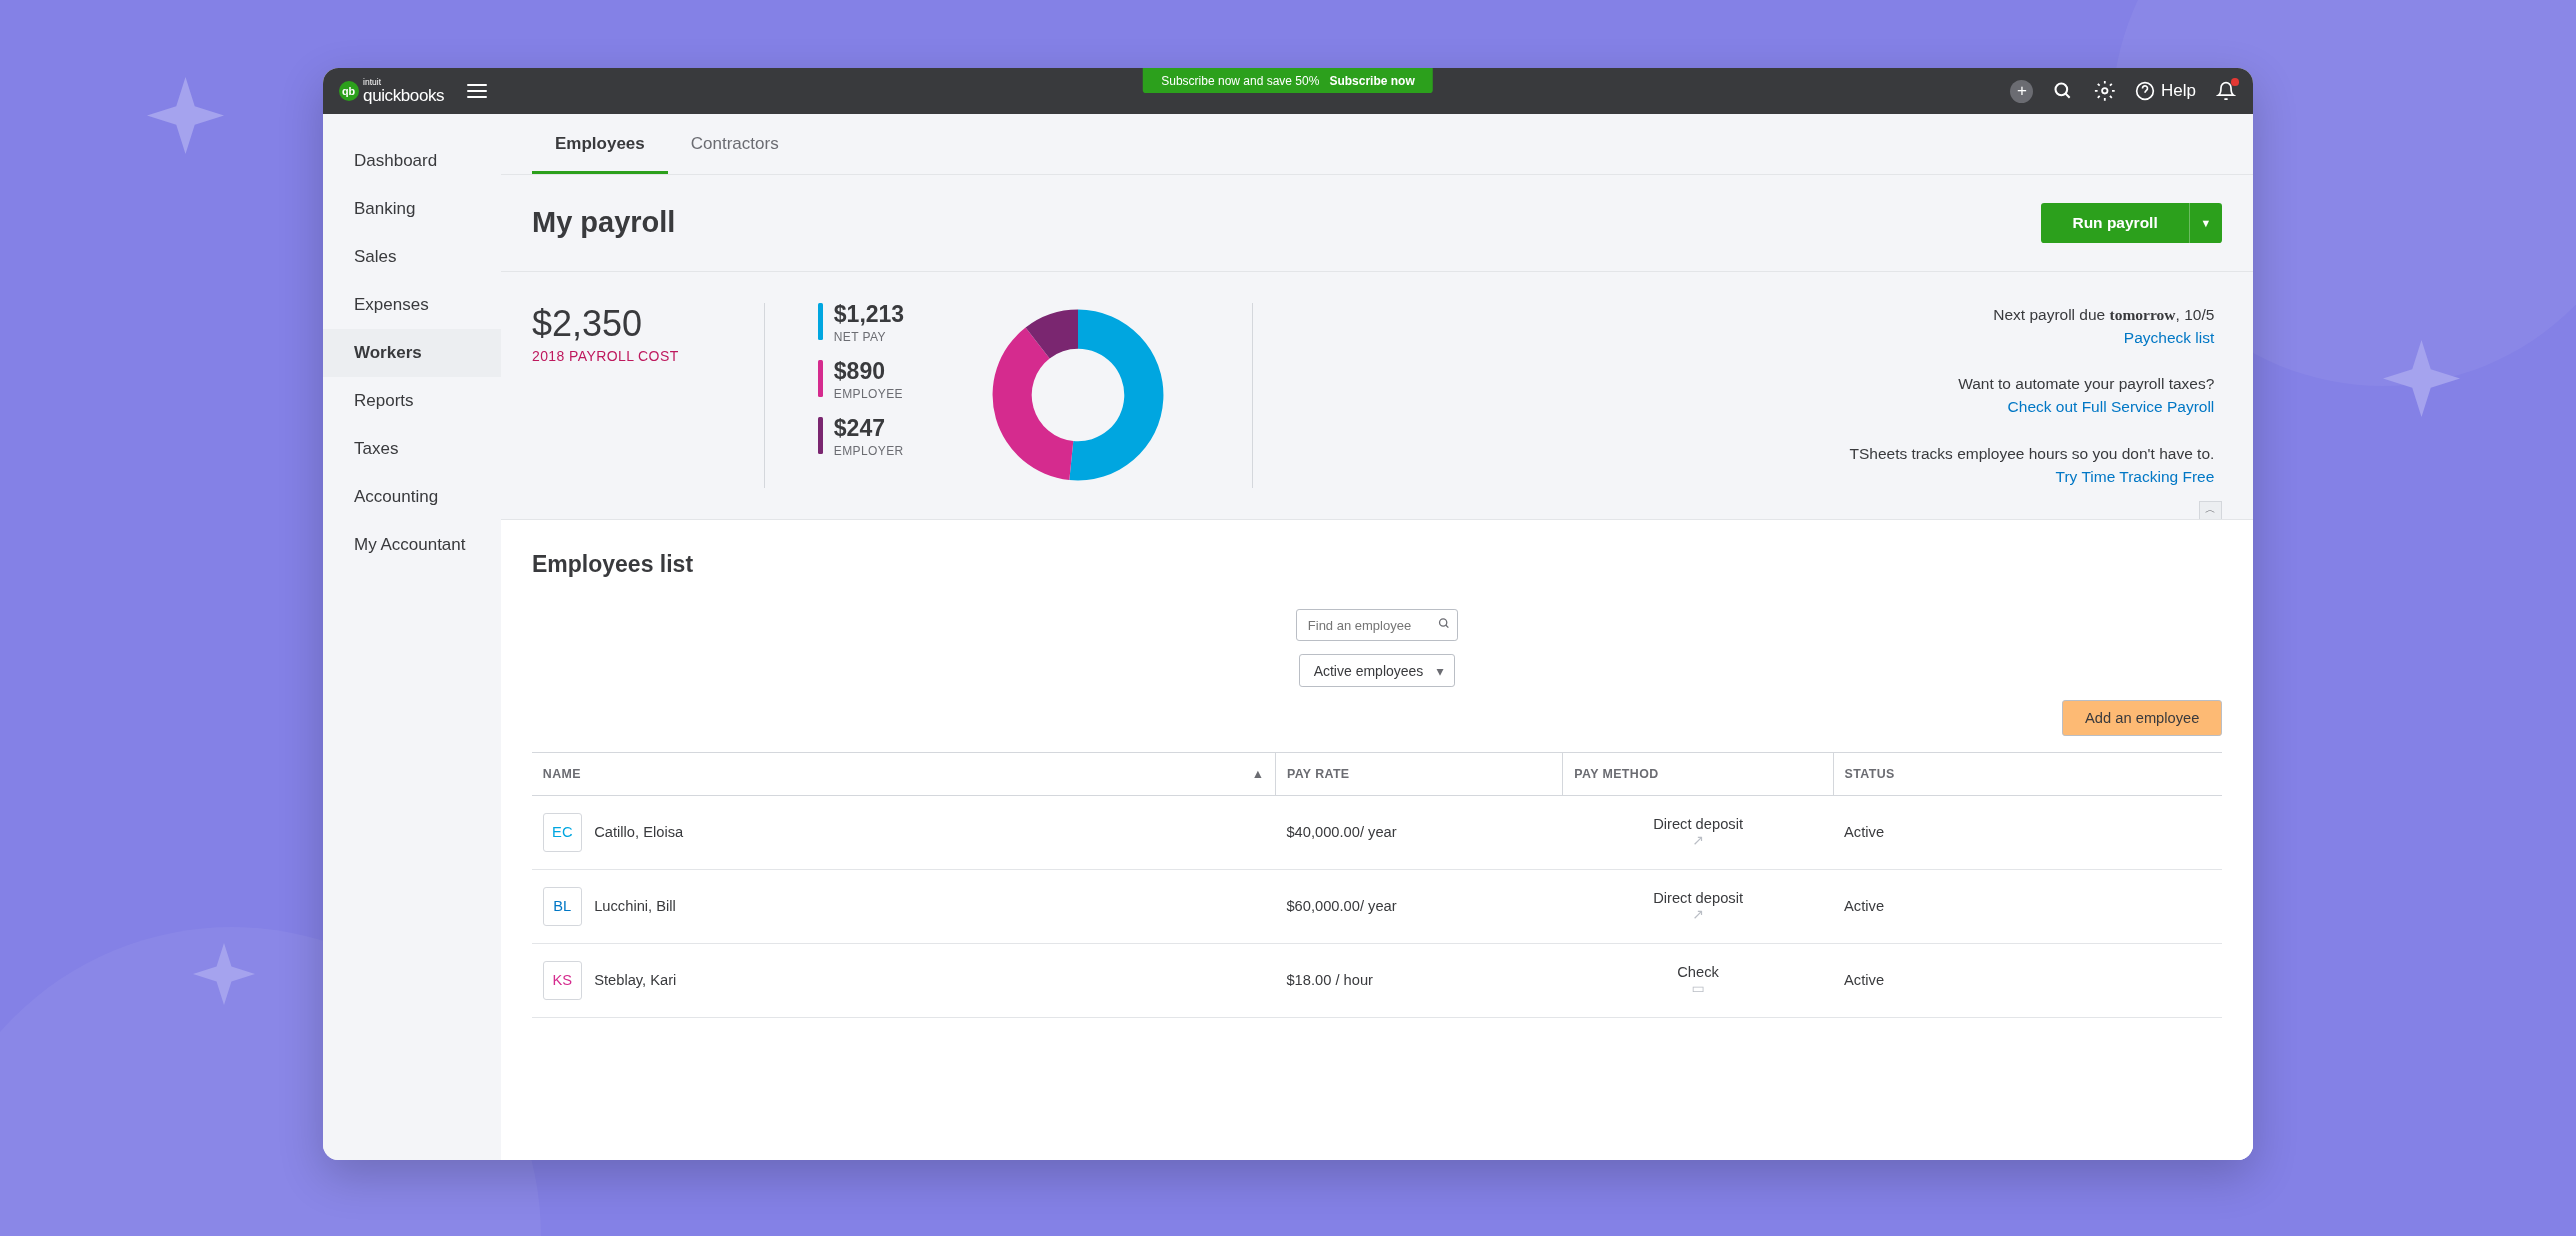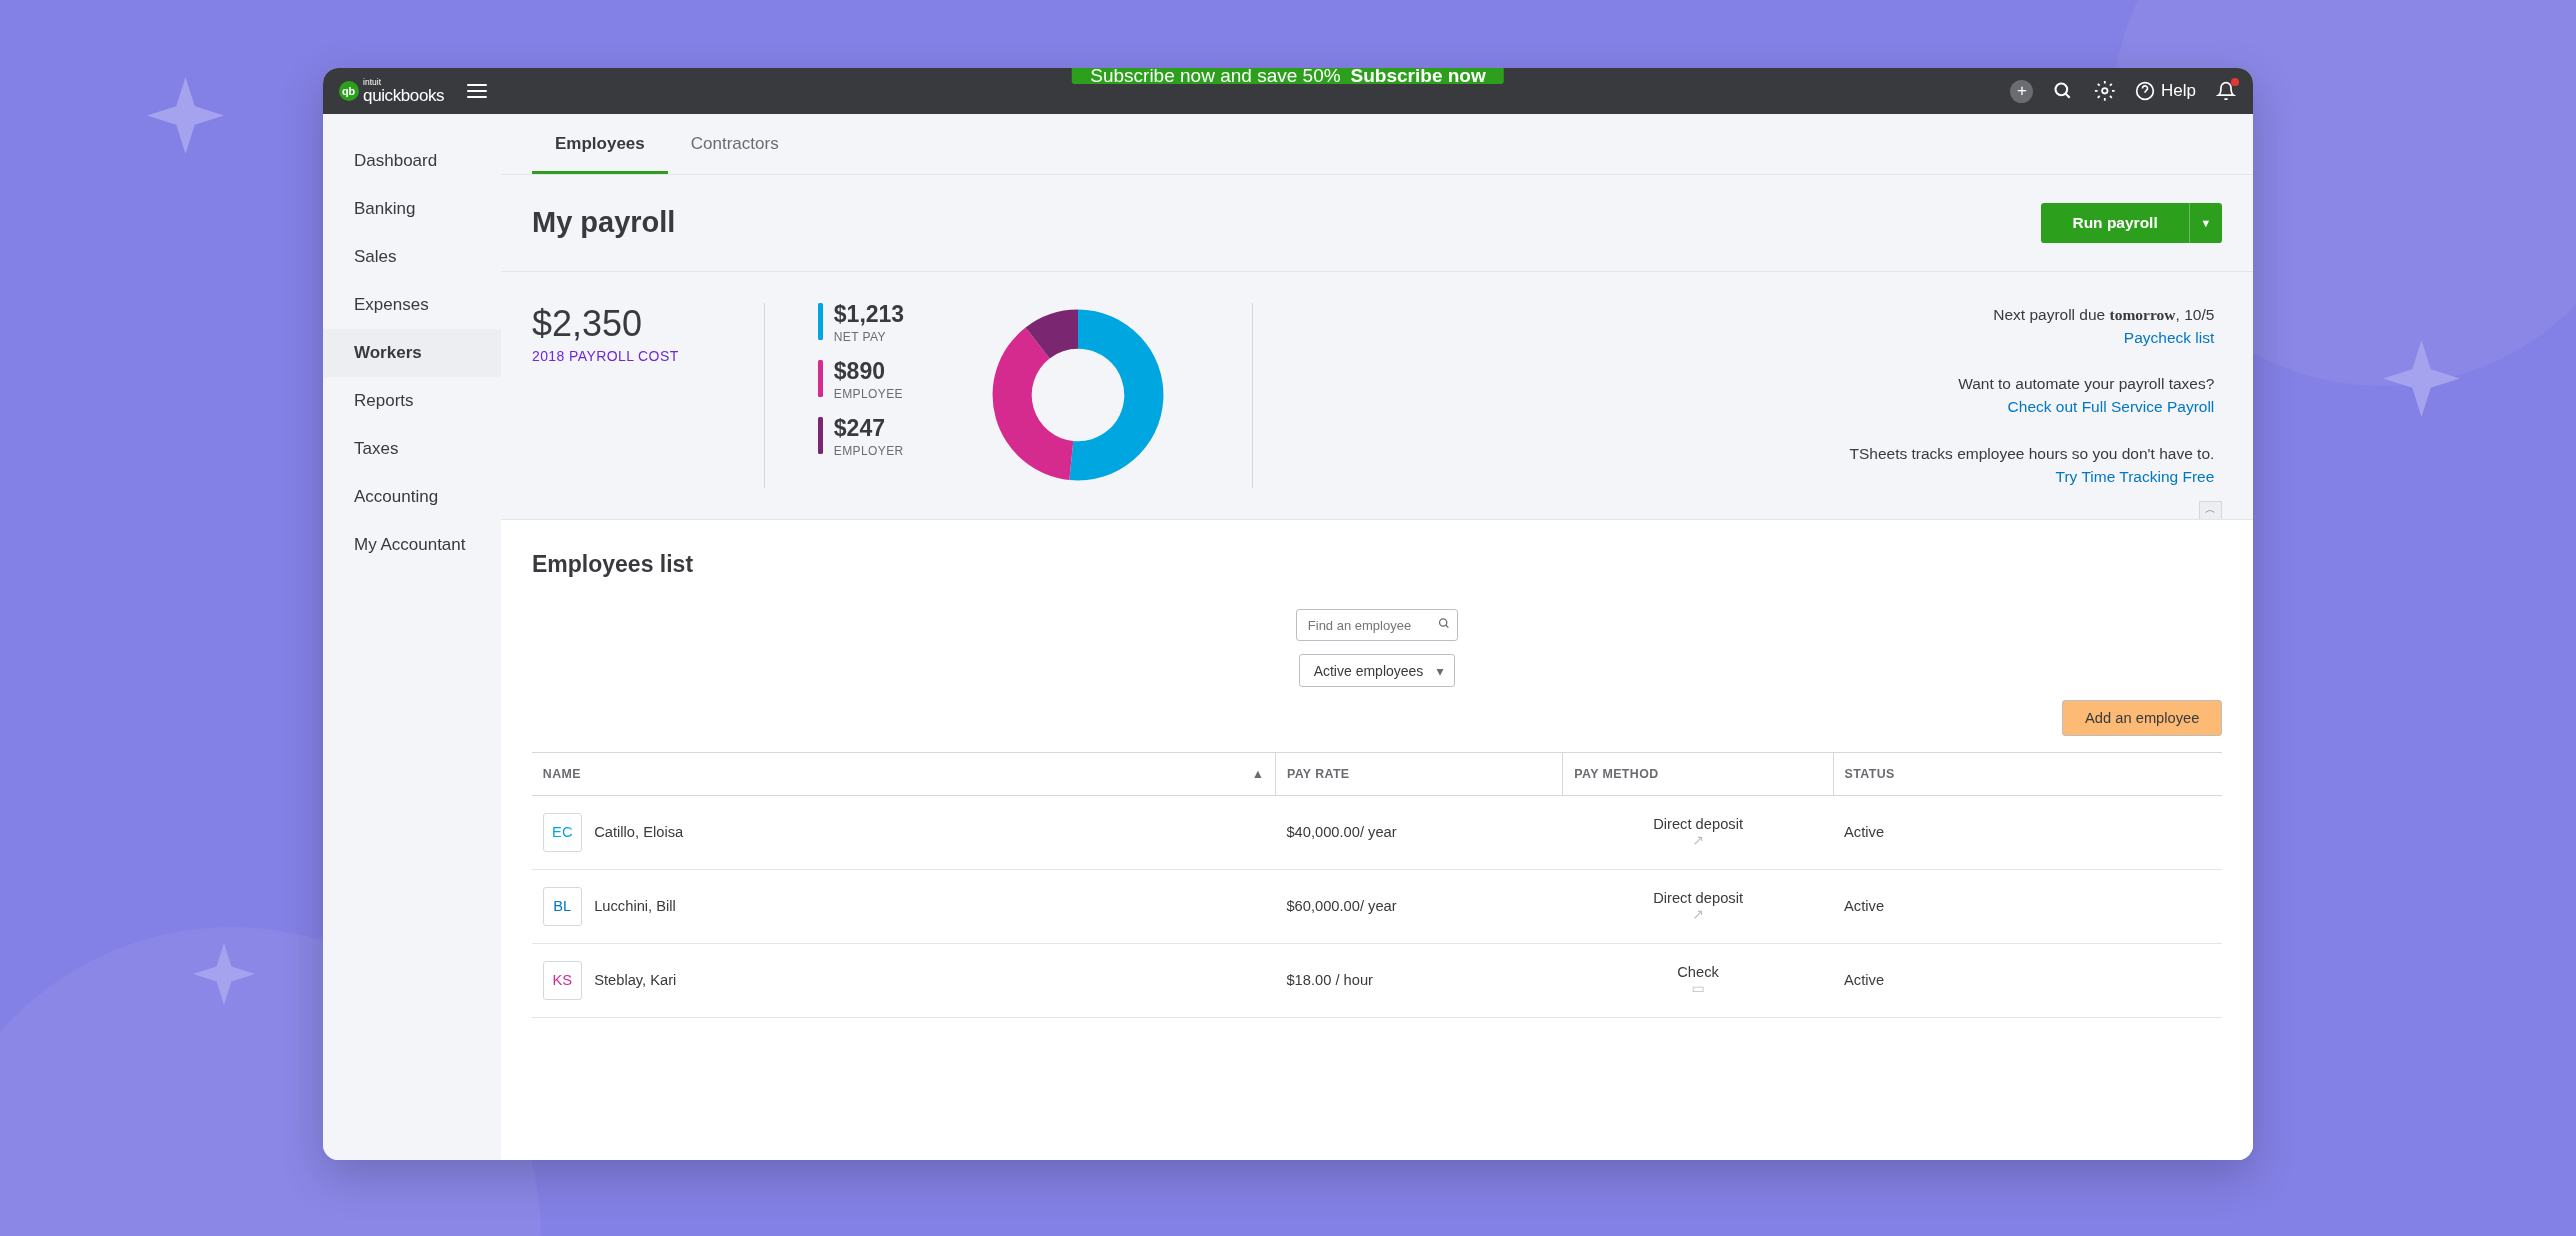--- a/index.html
+++ b/index.html
@@ -20,21 +20,21 @@
 
 .topbar { height: 46px; background: #393a3d; display: flex; align-items: center; padding: 0 15.5px; color: #fff; }
 .logo-section { display: flex; align-items: center; gap: 23px; }
 .qb-logo { display: flex; align-items: center; gap: 4.6px; font-size: 15.5px; font-weight: 400; }
 .qb-logo .qb-icon { width: 20px; height: 20px; background: #2ca01c; border-radius: 50%; display: flex; align-items: center; justify-content: center; font-size: 10.8px; font-weight: bold; }
 .qb-logo .intuit-text { font-size: 8.5px; line-height: 1; display: block; }
 .qb-logo .qb-text { font-size: 17px; line-height: 1; display: block; letter-spacing: -0.4px; }
 .hamburger { cursor: pointer; display: flex; flex-direction: column; gap: 3.9px; }
 .hamburger span { width: 20px; height: 2.3px; background: #fff; border-radius: 1.5px; }
 
-.promo-banner { margin-left: auto; margin-right: auto; background: #2ca01c; height: 16px; display: flex; align-items: center; padding: 0 18.5px; font-size: 19px; gap: 10px; position: absolute; left: 50%; transform: translateX(-50%); top: 0; border-radius: 0 0 3.1px 3.1px; }
+.promo-banner { margin-left: auto; margin-right: auto; background: #2ca01c; height: 25px; display: flex; align-items: center; padding: 0 18.5px; font-size: 12px; gap: 10px; position: absolute; left: 50%; transform: translateX(-50%); top: 0; border-radius: 0 0 3.1px 3.1px; }
 .promo-banner .promo-cta { font-weight: 700; }
 
 .topbar-right { margin-left: auto; display: flex; align-items: center; gap: 18.5px; }
 .topbar-icon { width: 23px; height: 23px; display: flex; align-items: center; justify-content: center; cursor: pointer; }
 .plus-circle { width: 23px; height: 23px; border-radius: 50%; background: #6b6c72; display: flex; align-items: center; justify-content: center; font-size: 17px; color: #fff; }
 .help-section { display: flex; align-items: center; gap: 6.2px; font-size: 17px; }
 .bell-badge { position: relative; }
 .bell-badge::after { content: ''; position: absolute; top: -1.5px; right: -1.5px; width: 7.7px; height: 7.7px; background: #e43834; border-radius: 50%; }
 
 
@@ -58,21 +58,21 @@
 .page-title { font-size: 29px; font-weight: 600; color: #393a3d; }
 .run-payroll-group { display: flex; }
 .run-payroll-btn { background: #2ca01c; color: #fff; border: none; padding: 10.8px 31px; font-size: 15.5px; font-weight: 700; cursor: pointer; border-radius: 3.1px 0 0 3.1px; }
 .run-payroll-dropdown { background: #2ca01c; color: #fff; border: none; border-left: 0.8px solid rgba(255,255,255,0.3); padding: 10.8px 10.8px; cursor: pointer; border-radius: 0 3.1px 3.1px 0; font-size: 10.8px; }
 
 
 .summary { display: flex; padding: 31px; gap: 54px; background: #f4f5f8; border-bottom: 0.8px solid #e3e5e8; position: relative; }
 .summary-col-main { padding-right: 31px; }
 .summary-divider { width: 0.8px; background: #d4d7dc; }
 .payroll-cost { font-size: 36px; font-weight: 300; color: #393a3d; }
-.payroll-cost-label { font-size: 14px; color: #6d28d9; margin-top: 3.1px; letter-spacing: 0.4px; }
+.payroll-cost-label { font-size: 14px; color: #be185d; margin-top: 3.1px; letter-spacing: 0.4px; }
 
 .breakdown { display: flex; flex-direction: column; gap: 15.5px; }
 .breakdown-item { display: flex; gap: 10.8px; align-items: flex-start; }
 .breakdown-bar { width: 4.6px; height: 37px; border-radius: 1.5px; }
 .bar-netpay { background: #00a6e0; }
 .bar-employee { background: #d52b8e; }
 .bar-employer { background: #7a2670; }
 .breakdown-value { font-size: 23px; font-weight: 600; color: #393a3d; line-height: 1; }
 .breakdown-label { font-size: 12px; color: #6b6c72; margin-top: 4.6px; letter-spacing: 0.4px; }
 

